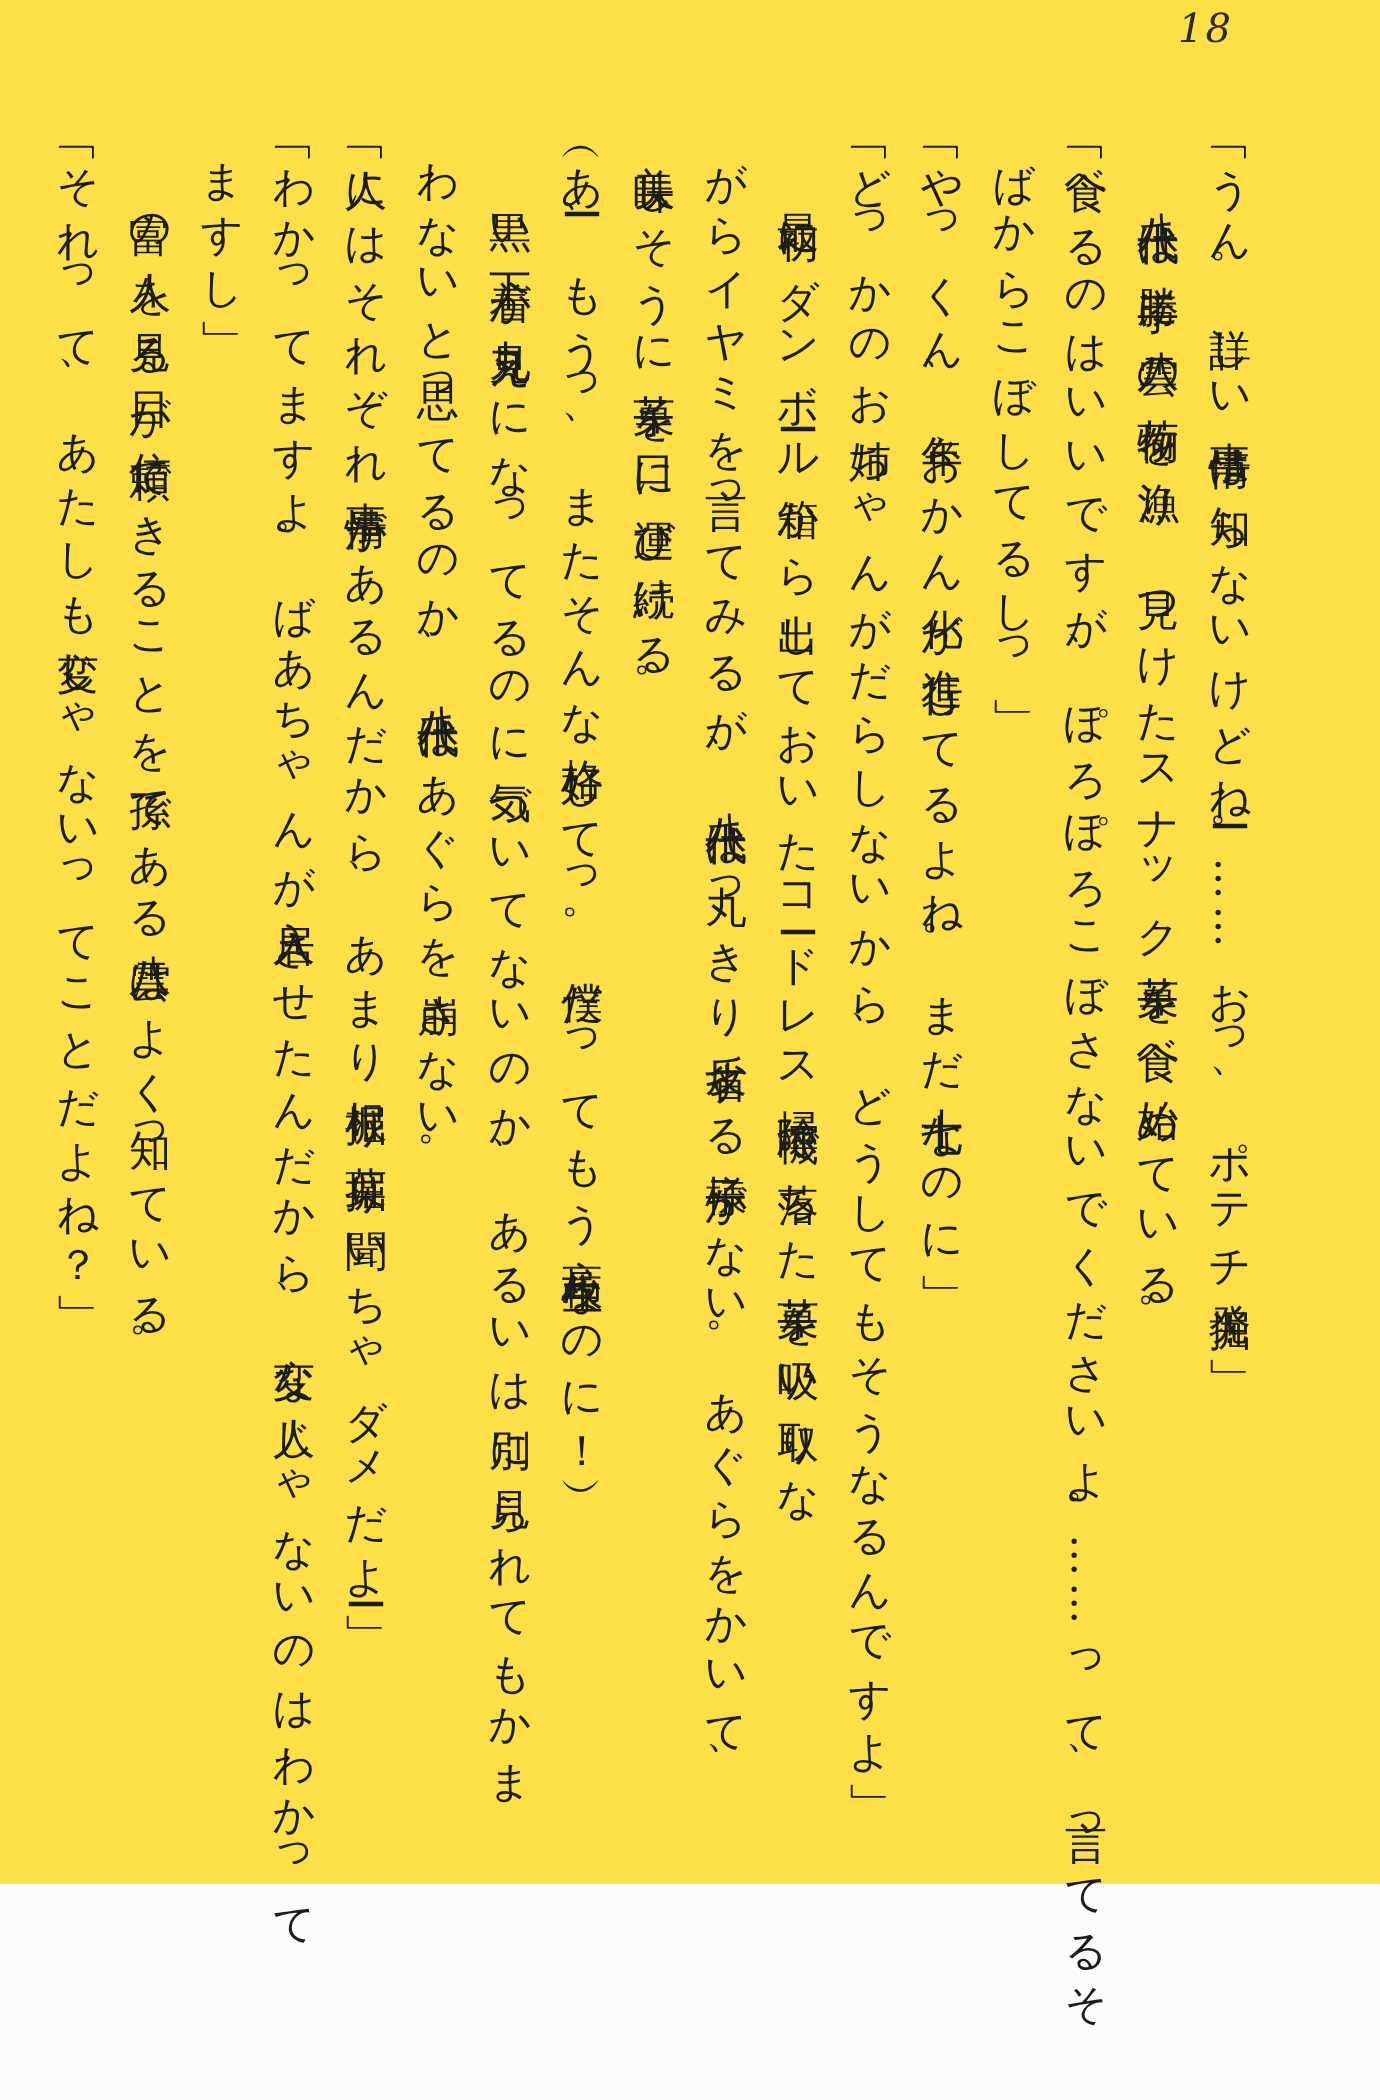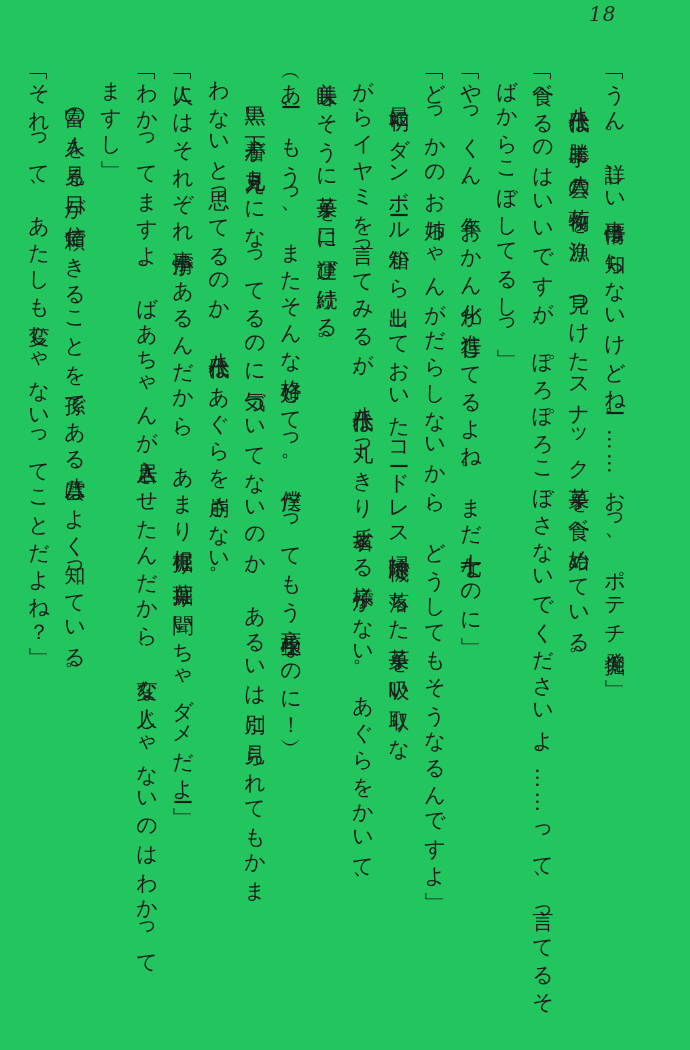--- a/index.html
+++ b/index.html
@@ -6,22 +6,22 @@
     margin: 0;
     padding: 0;
     width: 690px;
     height: 1050px;
     background: #fcfcfa;
     overflow: hidden;
   }
   .page {
     position: relative;
     width: 690px;
-    height: 1050px;
-    background: #22c55e;
+    height: 942px;
+    background: #fde047;
     font-family: "DejaVu Serif", "Liberation Serif", serif;
     color: #1c1c1c;
   }
   .page-number {
     position: absolute;
     top: 2px;
     left: 589px;
     font-size: 20px;
     font-style: italic;
     color: #2b2b2b;

